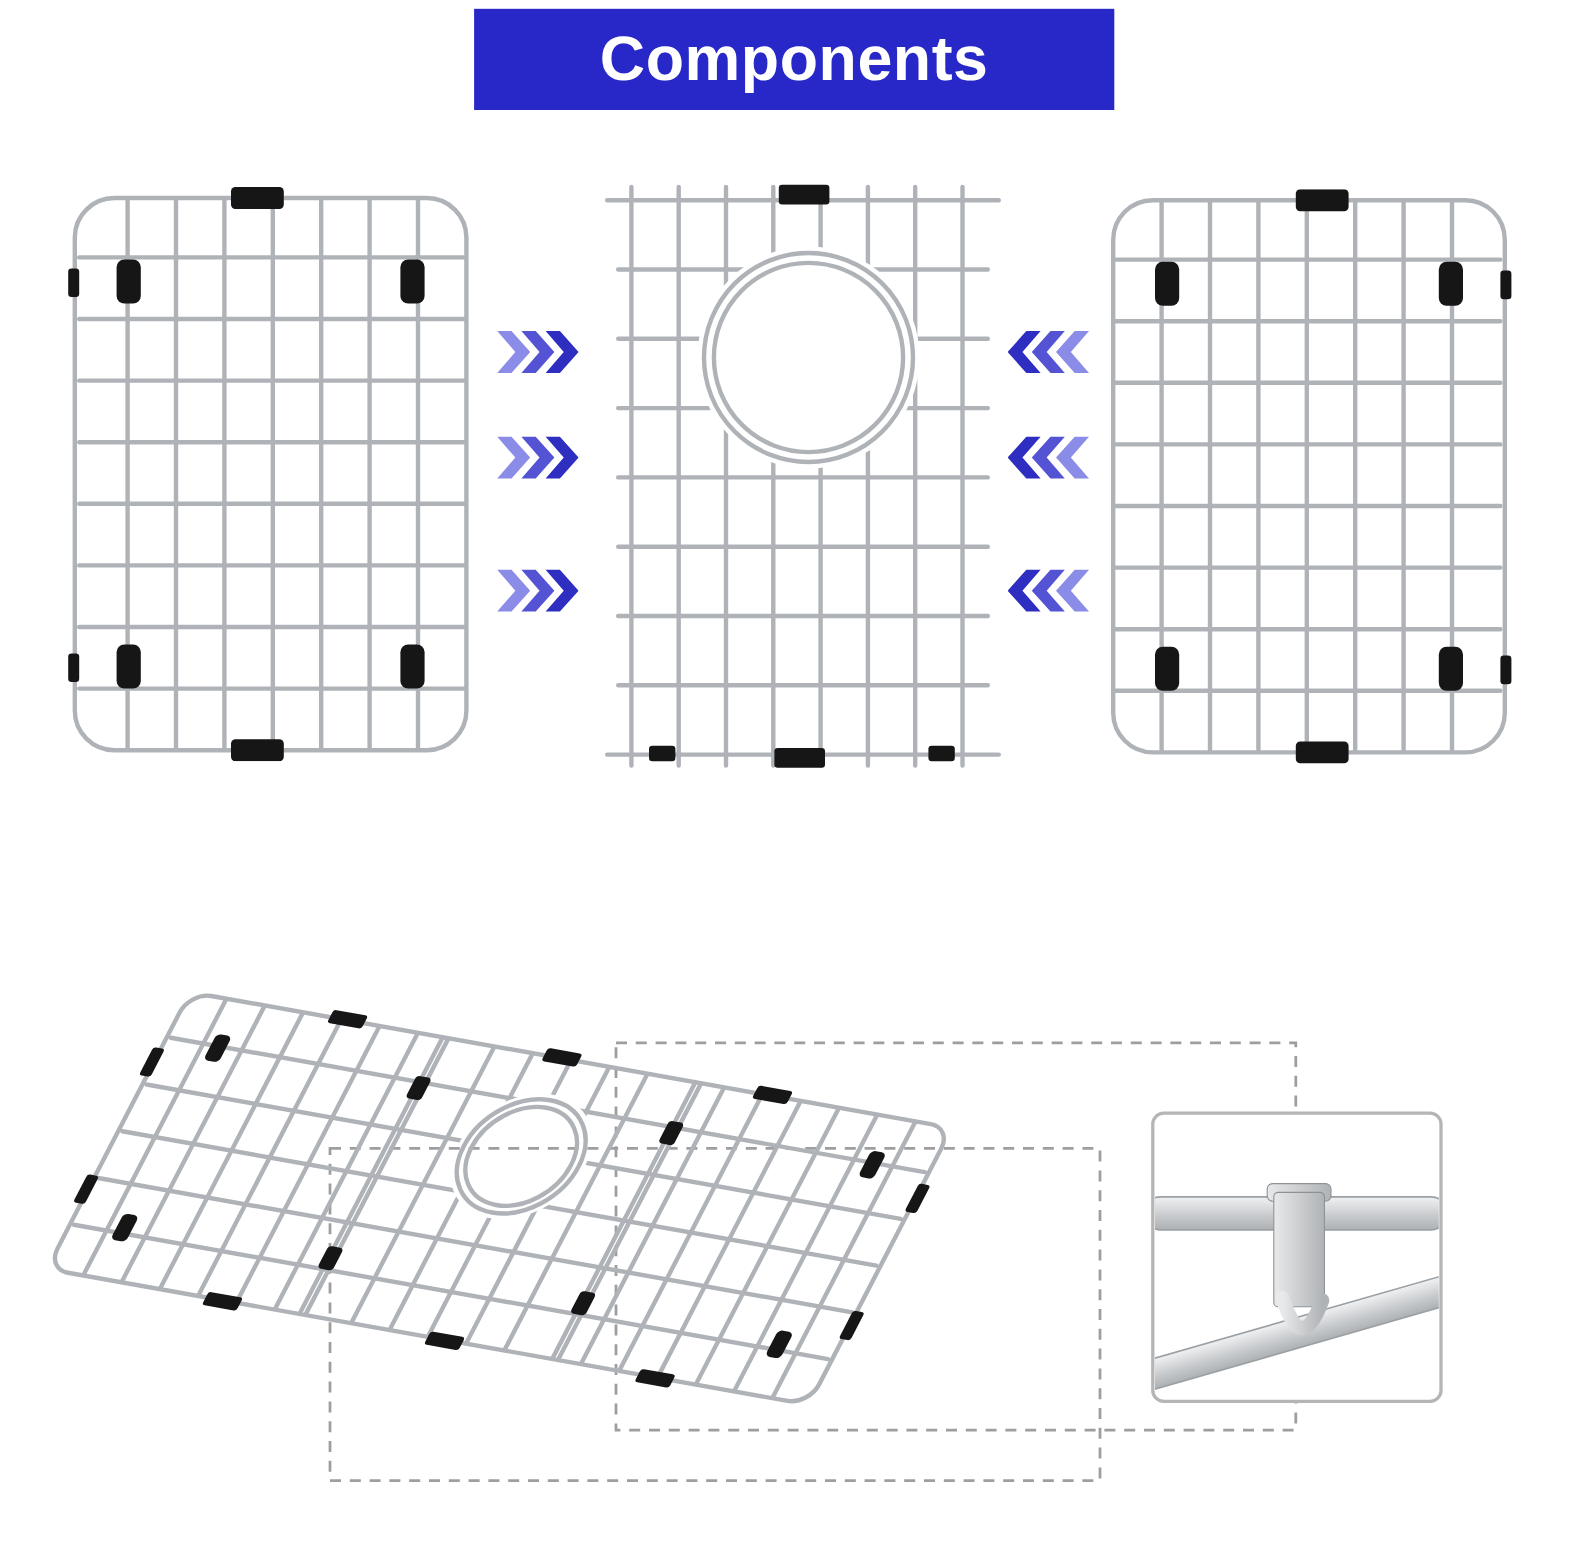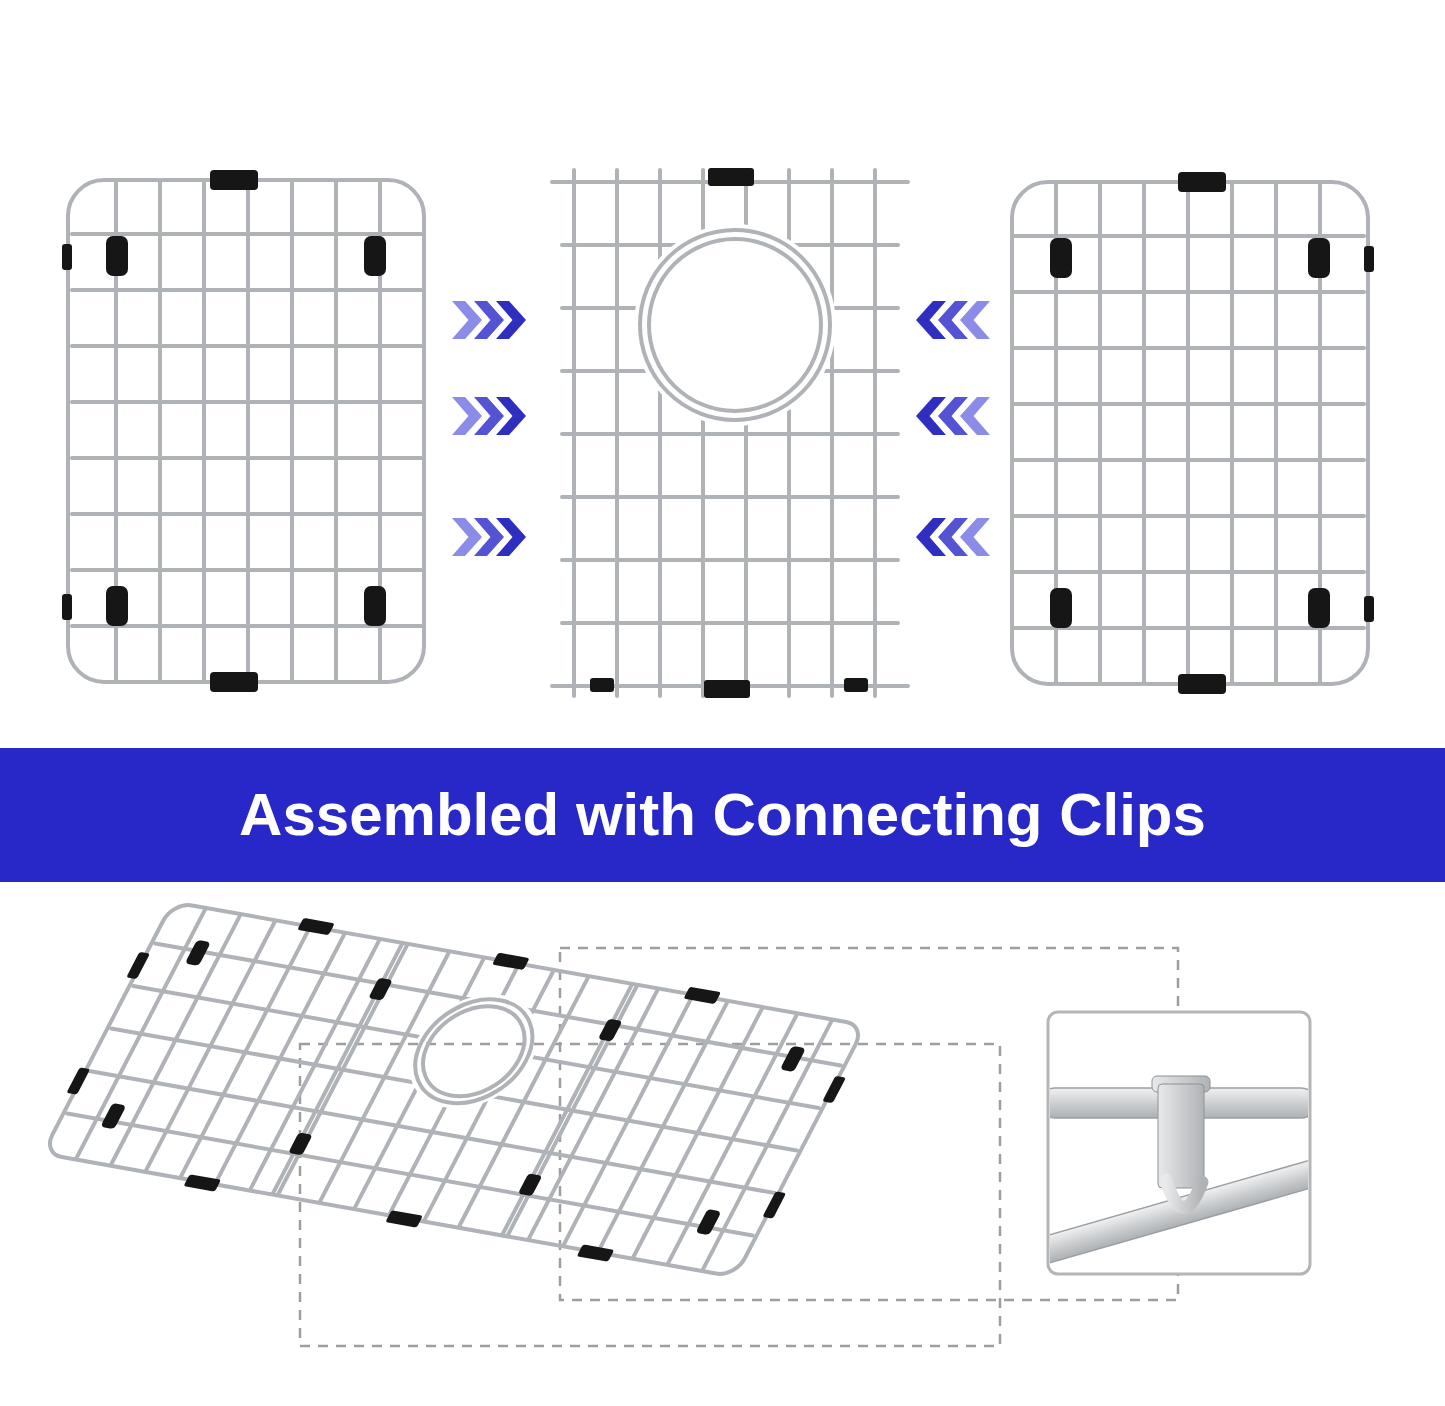--- a/index.html
+++ b/index.html
@@ -52,20 +52,23 @@
       </g>
 
       <g id="chev-right">
         <path fill="var(--arrow-light,#8b8be8)" d="M0 1 L13 1 L30 20 L13 39 L0 39 L16.5 20 Z"></path>
         <path fill="var(--arrow-mid,#5353d4)" transform="translate(22,0)" d="M0 1 L13 1 L30 20 L13 39 L0 39 L16.5 20 Z"></path>
         <path fill="var(--arrow-dark,#2e2ec0)" transform="translate(44,0)" d="M0 1 L13 1 L30 20 L13 39 L0 39 L16.5 20 Z"></path>
       </g>
     </defs>
   </svg>
 
+  <header class="banner banner-top">
+    <h1>Components</h1>
+  </header>
 
   <section>
 
     <svg class="panel panel-left" width="372" height="522" viewBox="0 0 372 522">
       <use href="#panel-side"></use>
     </svg>
 
     <svg class="chev left r1" viewBox="0 0 74 40">
         <use href="#chev-right"></use>
       </svg>
@@ -108,23 +111,20 @@
     <svg class="chev right r3" viewBox="0 0 74 40">
         <use href="#chev-right" transform="translate(74,0) scale(-1,1)"></use>
       </svg>
 
     <svg class="panel panel-right" width="372" height="522" viewBox="0 0 372 522">
       <use href="#panel-side" transform="translate(372,0) scale(-1,1)"></use>
     </svg>
 
   </section>
 
-  <header class="banner banner-full">
-    <h1>Assembled with Connecting Clips</h1>
-  </header>
 
   <section>
     <svg class="assembled-svg" width="1445" height="524" viewBox="0 0 1445 524">
       <defs>
         <mask id="holeMask2">
           <rect x="-20" y="-20" width="840" height="340" fill="#fff"></rect>
           <circle cx="400" cy="105" r="66" fill="#000"></circle>
         </mask>
         <linearGradient id="gTube" x1="0" y1="0" x2="0" y2="1">
           <stop offset="0" stop-color="#f0f1f2"></stop>

